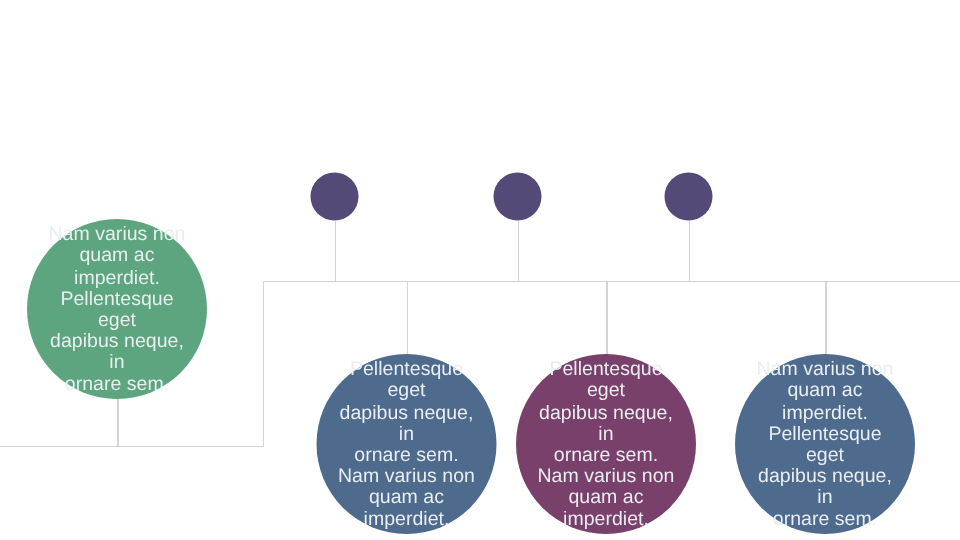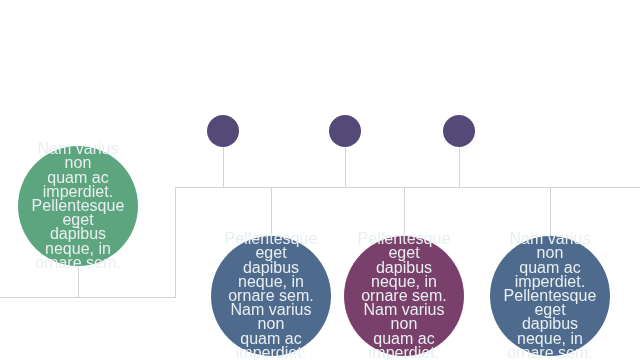--- a/index.html
+++ b/index.html
@@ -35,21 +35,21 @@
     position: absolute;
     border-radius: 50%;
     box-sizing: border-box;
     display: flex;
     align-items: center;
     justify-content: center;
     text-align: center;
   }
   .node-text {
     color: #e9eef0;
-    font-size: 16px;
+    font-size: 13px;
     line-height: 14.2px;
     letter-spacing: 0.02px;
     padding: 0 10px;
     white-space: pre-line;
     text-align: center;
     font-family: "Liberation Sans", sans-serif;
   }
   .dot {
     position: absolute;
     border-radius: 50%;

